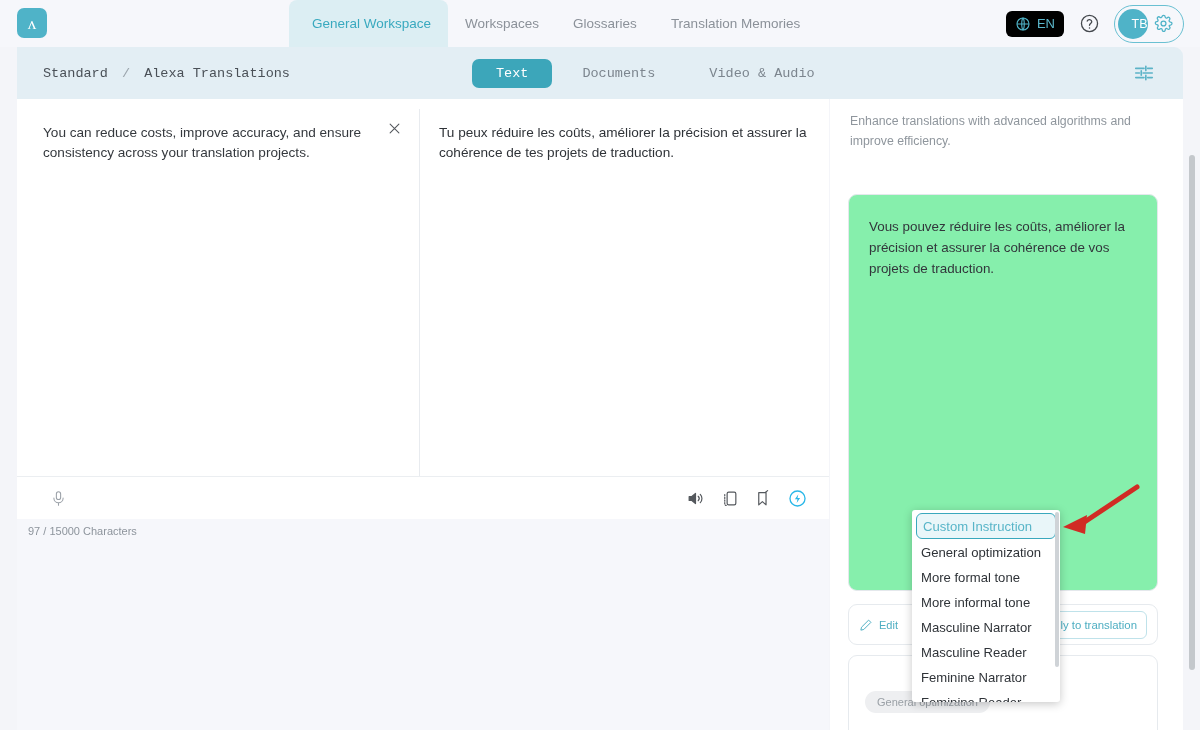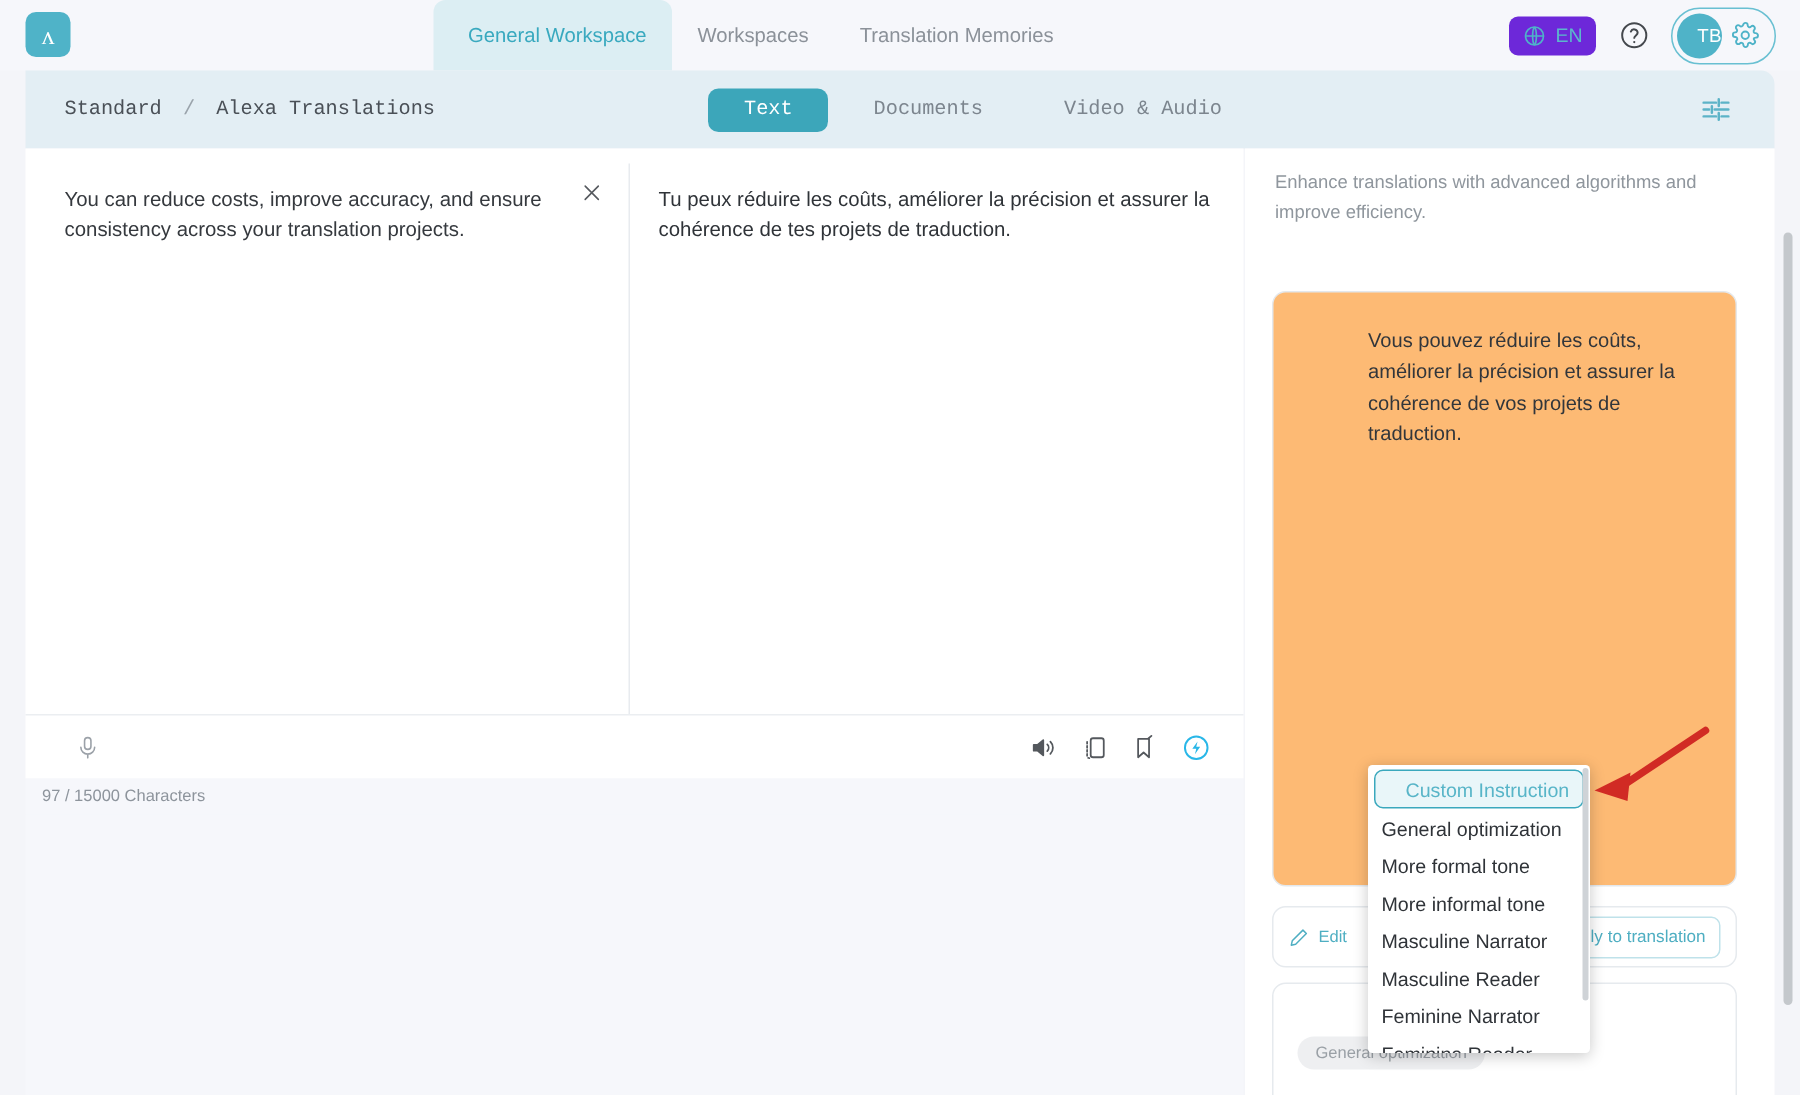--- a/index.html
+++ b/index.html
@@ -31,21 +31,21 @@
     font-size: 13.5px; color: #8b9199; white-space: nowrap; cursor: pointer;
   }
   .nav-item.active {
     color: #39a9bf; background: #dceef3;
     border-radius: 8px 8px 0 0;
     padding-left: 23px;
   }
   .header-right { position: absolute; right: 16px; top: 0; height: 47px; display: flex; align-items: center; gap: 4px; }
   .lang-pill {
     display: flex; align-items: center; gap: 6px;
-    background: #6d28d9; border-radius: 6px; padding: 5px 9px; cursor: pointer;
+    background: #000000; border-radius: 6px; padding: 5px 9px; cursor: pointer;
   }
   .lang-pill .lang-txt { color: #5bb7cc; font-size: 13px; }
   .help-icon { width: 30px; height: 30px; display: flex; align-items: center; justify-content: center; cursor: pointer; margin: 0 6px; }
   .avatar-group {
     display: flex; align-items: center; gap: 6px;
     border: 1.4px solid #69c0d2; border-radius: 22px; padding: 3px 10px 3px 3px;
     cursor: pointer;
   }
   .avatar {
     width: 30px; height: 30px; border-radius: 50%; background: #4fb3c8;
@@ -95,21 +95,21 @@
 
   
   .optimizer {
     position: absolute; left: 830px; top: 99px; width: 353px; height: 631px;
     background: #ffffff; overflow: hidden;
   }
   .opt-title { margin: 16px 0 0 20px; font-size: 19px; font-weight: 400; color: #23272b; }
   .opt-sub { margin: 12px 20px 0 20px; font-size: 12.3px; line-height: 1.65; color: #8f969d; }
   .opt-card {
     position: absolute; left: 18px; top: 95px; width: 310px; height: 397px;
-    border: 1px solid #e4e8ec; border-radius: 9px; background: #fdba74; padding-left: 43px;
+    border: 1px solid #e4e8ec; border-radius: 9px; background: #86efac;
   }
   .opt-card-text { padding: 22px 20px 0 20px; font-size: 13.4px; line-height: 1.55; color: #32363b; }
   .opt-action-bar {
     position: absolute; left: 18px; top: 505px; width: 310px; height: 41px;
     border: 1px solid #e6eaee; border-radius: 9px; background: #fff;
     display: flex; align-items: center; padding: 0 10px;
   }
   .edit-btn { display: flex; align-items: center; gap: 6px; font-size: 11px; color: #4eaec2; cursor: pointer; }
   .apply-btn {
     margin-left: auto; font-size: 11.4px; color: #4eaec2;
@@ -132,21 +132,21 @@
     box-shadow: 0 2px 10px rgba(0,0,0,.22);
     overflow: hidden; z-index: 40;
   }
   .dd-item {
     height: 25px; display: flex; align-items: center;
     padding-left: 9px; font-size: 13.1px; color: #2f3338; white-space: nowrap; cursor: pointer;
   }
   .dd-item.selected {
     color: #58b5c8; background: #e9f6f9;
     border: 1.8px solid #3aa8bd; border-radius: 6px;
-    height: 26px; margin: 3px 4px 1px 4px; padding-left: 20px;
+    height: 26px; margin: 3px 4px 1px 4px; padding-left: 6px;
   }
   .dd-scrollbar {
     position: absolute; right: 1px; top: 2px; width: 4px; height: 155px;
     background: #cfd3d7; border-radius: 3px;
   }
 
   
   .red-arrow { position: absolute; left: 1055px; top: 483px; z-index: 60; pointer-events: none; }
 
   
@@ -164,20 +164,23 @@
     <div class="logo-box">
       <span>ʌ</span>
     </div>
 
     <div class="nav">
       <div class="nav-item active">
         <span>General Workspace</span>
       </div>
       <div class="nav-item">
         <span>Workspaces</span>
+      </div>
+      <div class="nav-item">
+        <span>Glossaries</span>
       </div>
       <div class="nav-item">
         <span>Translation Memories</span>
       </div>
     </div>
 
     <div class="header-right">
       <div class="lang-pill">
         <svg width="16" height="16" viewBox="0 0 24 24" fill="none" stroke="#4fb3c8" stroke-width="1.7">
           <circle cx="12" cy="12" r="9"></circle>

